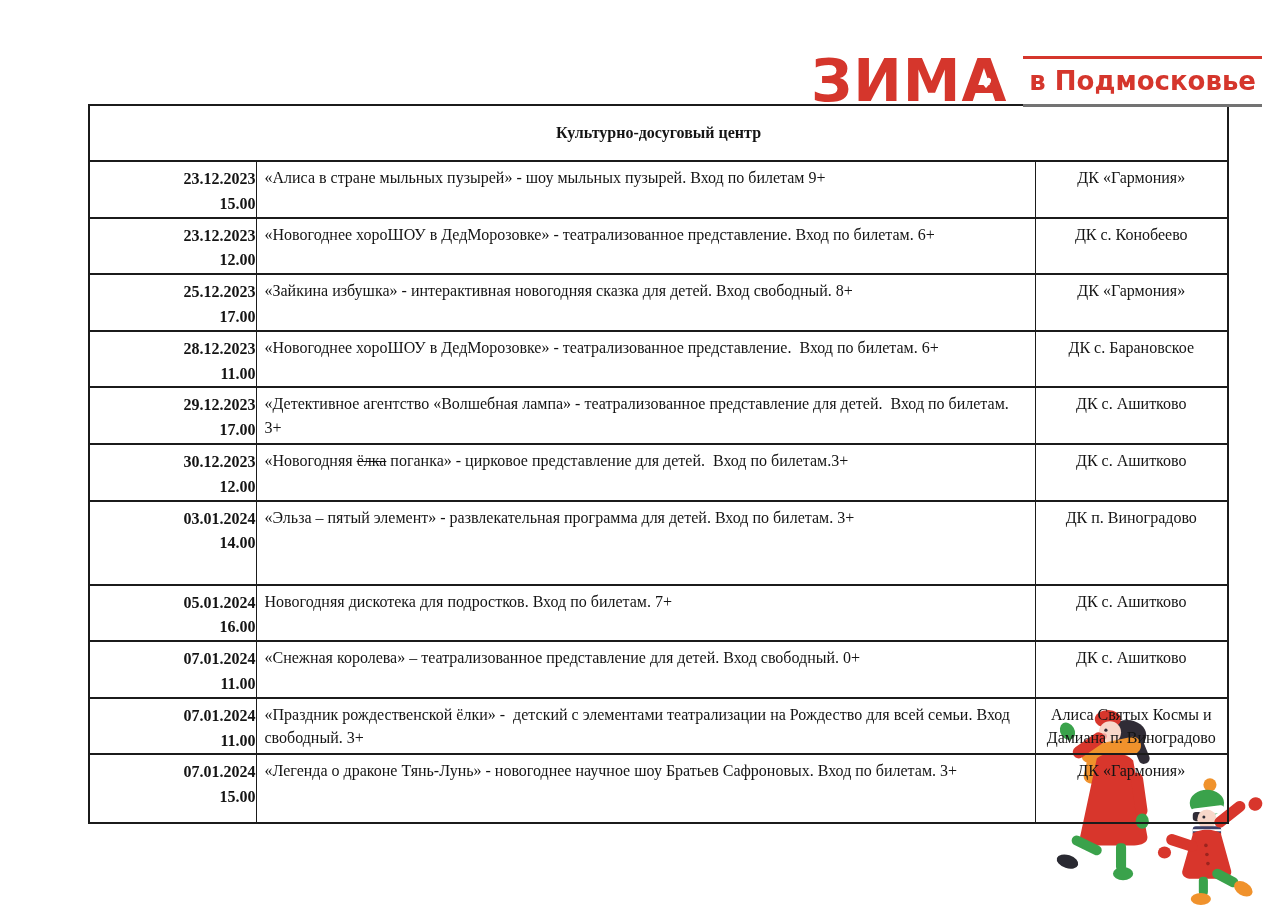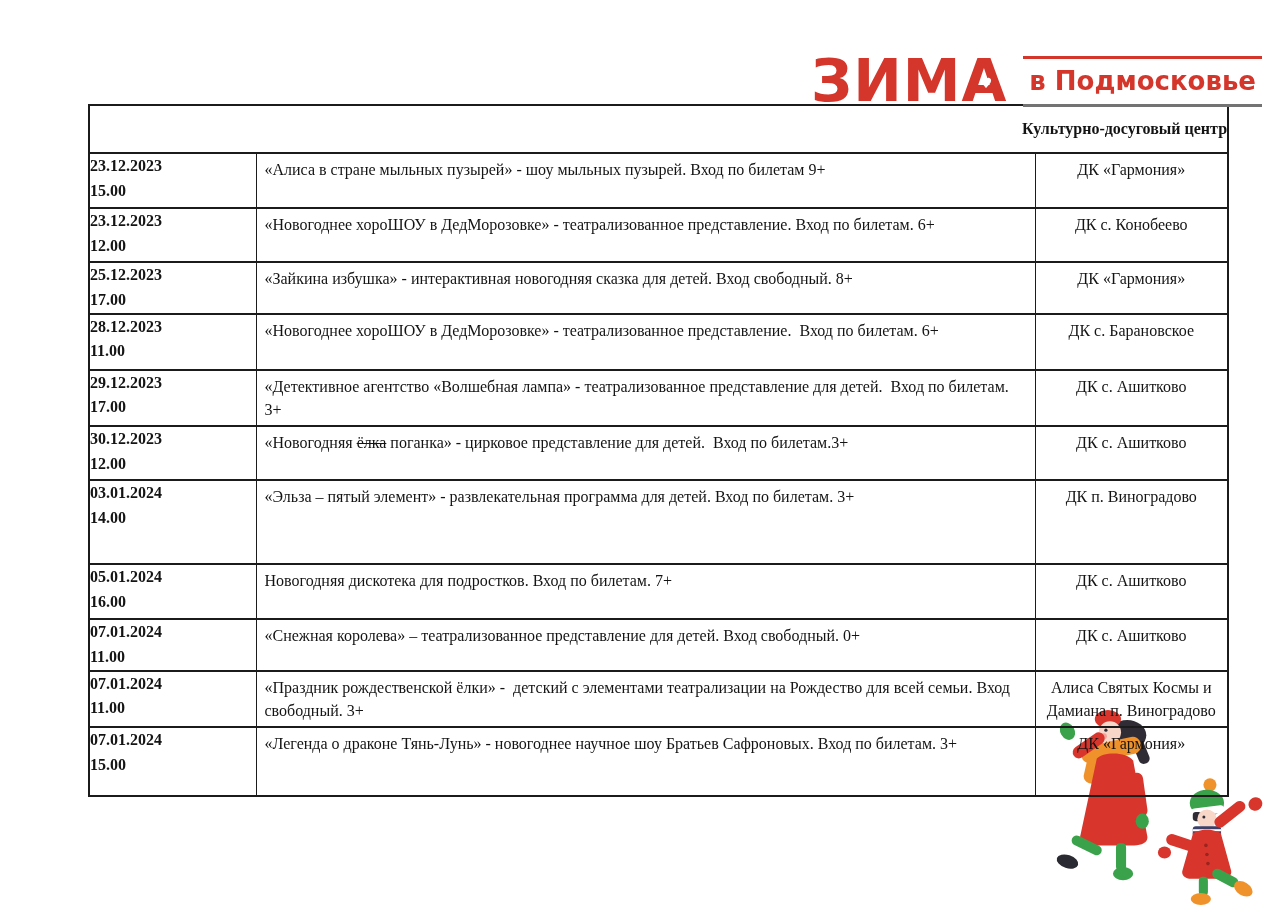--- a/index.html
+++ b/index.html
@@ -66,29 +66,30 @@
     font-size: 16px;
   }
   .schedule, .schedule th, .schedule td {
     border: 1px solid #1b1b1b;
   }
   .schedule { border-width: 2px; }
   .schedule thead th { border-bottom-width: 2px; }
   .schedule tbody tr { border-top: 2px solid #1b1b1b; }
   .schedule th {
     font-weight: bold;
-    text-align: right;
-    height: 48px;
+    text-align: center;
+    height: 56px;
     vertical-align: middle;
     font-size: 16px;
   }
   .schedule td { vertical-align: top; background: transparent; }
   .c-date {
-    text-align: left;
-    font-weight: bold;
+    text-align: right;
+    font-weight: bold;
+    padding-top: 5px;
     line-height: 1.55;
     margin-left: 16px;
   }
   .c-desc {
     padding: 4px 10px 4px 8px;
     line-height: 1.45;
     white-space: pre-wrap;
   }
   .c-venue {
     text-align: center;

